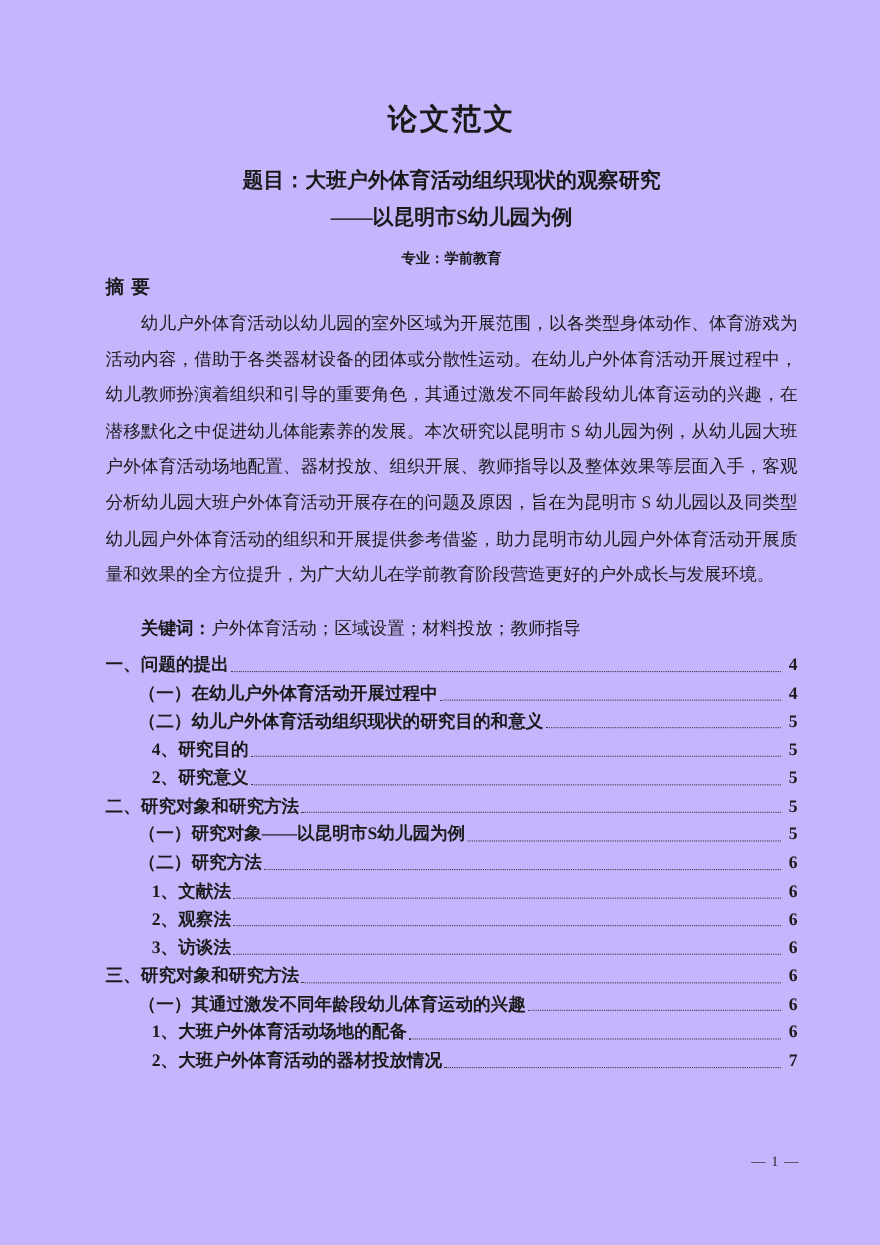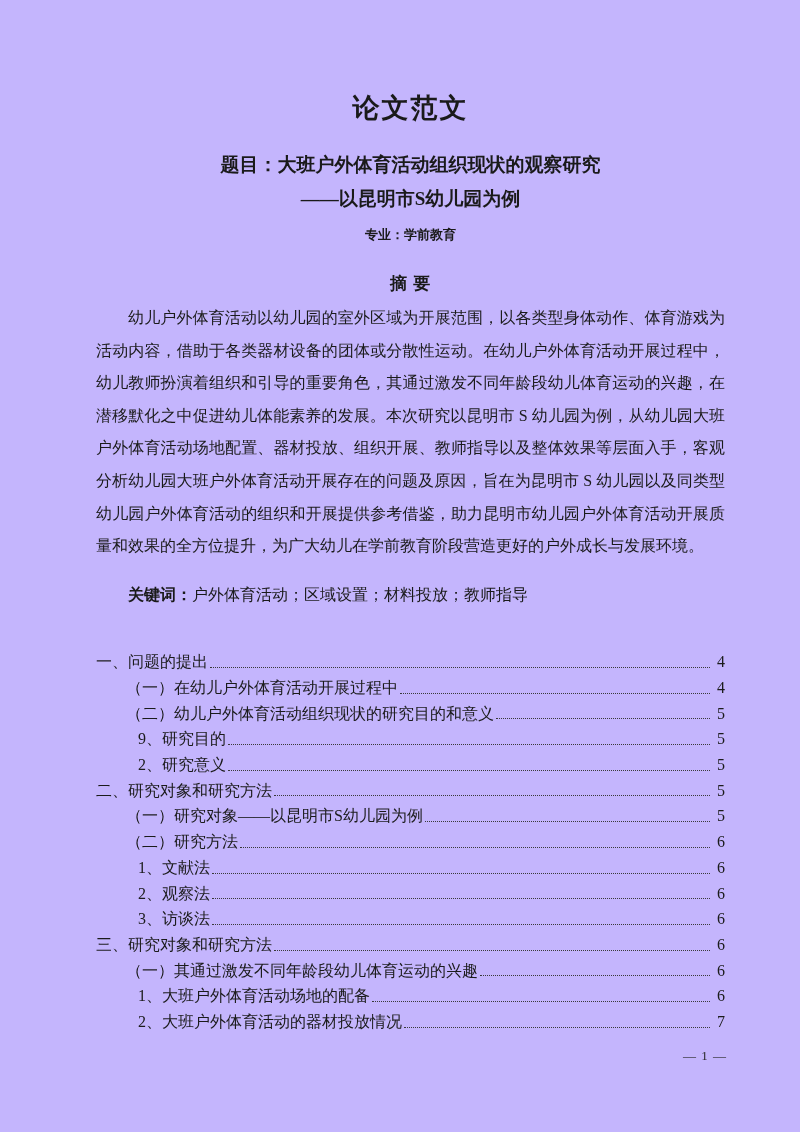--- a/index.html
+++ b/index.html
@@ -39,22 +39,22 @@
     line-height: 26px;
   }
   .major-line {
     margin-top: 10px;
     text-align: center;
     font-size: 13px;
     font-weight: bold;
     line-height: 26px;
   }
   .abstract-heading {
-    margin-top: 24px;
-    text-align: center;
+    margin-top: 1px;
+    text-align: left;
     font-size: 17px;
     font-weight: bold;
     line-height: 24px;
     letter-spacing: 1px;
   }
   .abstract-text {
     margin-top: 6px;
     font-size: 16px;
     line-height: 32.6px;
     text-align: justify;
@@ -69,21 +69,21 @@
     text-indent: 2em;
   }
   .keywords-line b { font-weight: bold; }
   .toc-heading {
     margin-top: 2px;
     text-align: center;
     font-size: 20px;
     font-weight: bold;
     line-height: 28px;
   }
-  .toc-list { margin-top: 38px; }
+  .toc-list { margin-top: 4px; font-weight: bold; }
   .toc-row {
     display: flex;
     align-items: baseline;
     height: 25.7px;
     font-size: 16px;
     line-height: 25.7px;
     white-space: nowrap;
     color: #1b1b1b;
   }
   .toc-row.lvl2 { padding-left: 30px; }
@@ -144,21 +144,21 @@
     <span class="toc-label">（一）在幼儿户外体育活动开展过程中</span>
     <span class="toc-dots"></span>
     <span class="toc-page">4</span>
   </div>
       <div class="toc-row lvl2">
     <span class="toc-label">（二）幼儿户外体育活动组织现状的研究目的和意义</span>
     <span class="toc-dots"></span>
     <span class="toc-page">5</span>
   </div>
       <div class="toc-row lvl3">
-    <span class="toc-label">9、研究目的</span>
+    <span class="toc-label">4、研究目的</span>
     <span class="toc-dots"></span>
     <span class="toc-page">5</span>
   </div>
       <div class="toc-row lvl3">
     <span class="toc-label">2、研究意义</span>
     <span class="toc-dots"></span>
     <span class="toc-page">5</span>
   </div>
       <div class="toc-row lvl1">
     <span class="toc-label">二、研究对象和研究方法</span>

